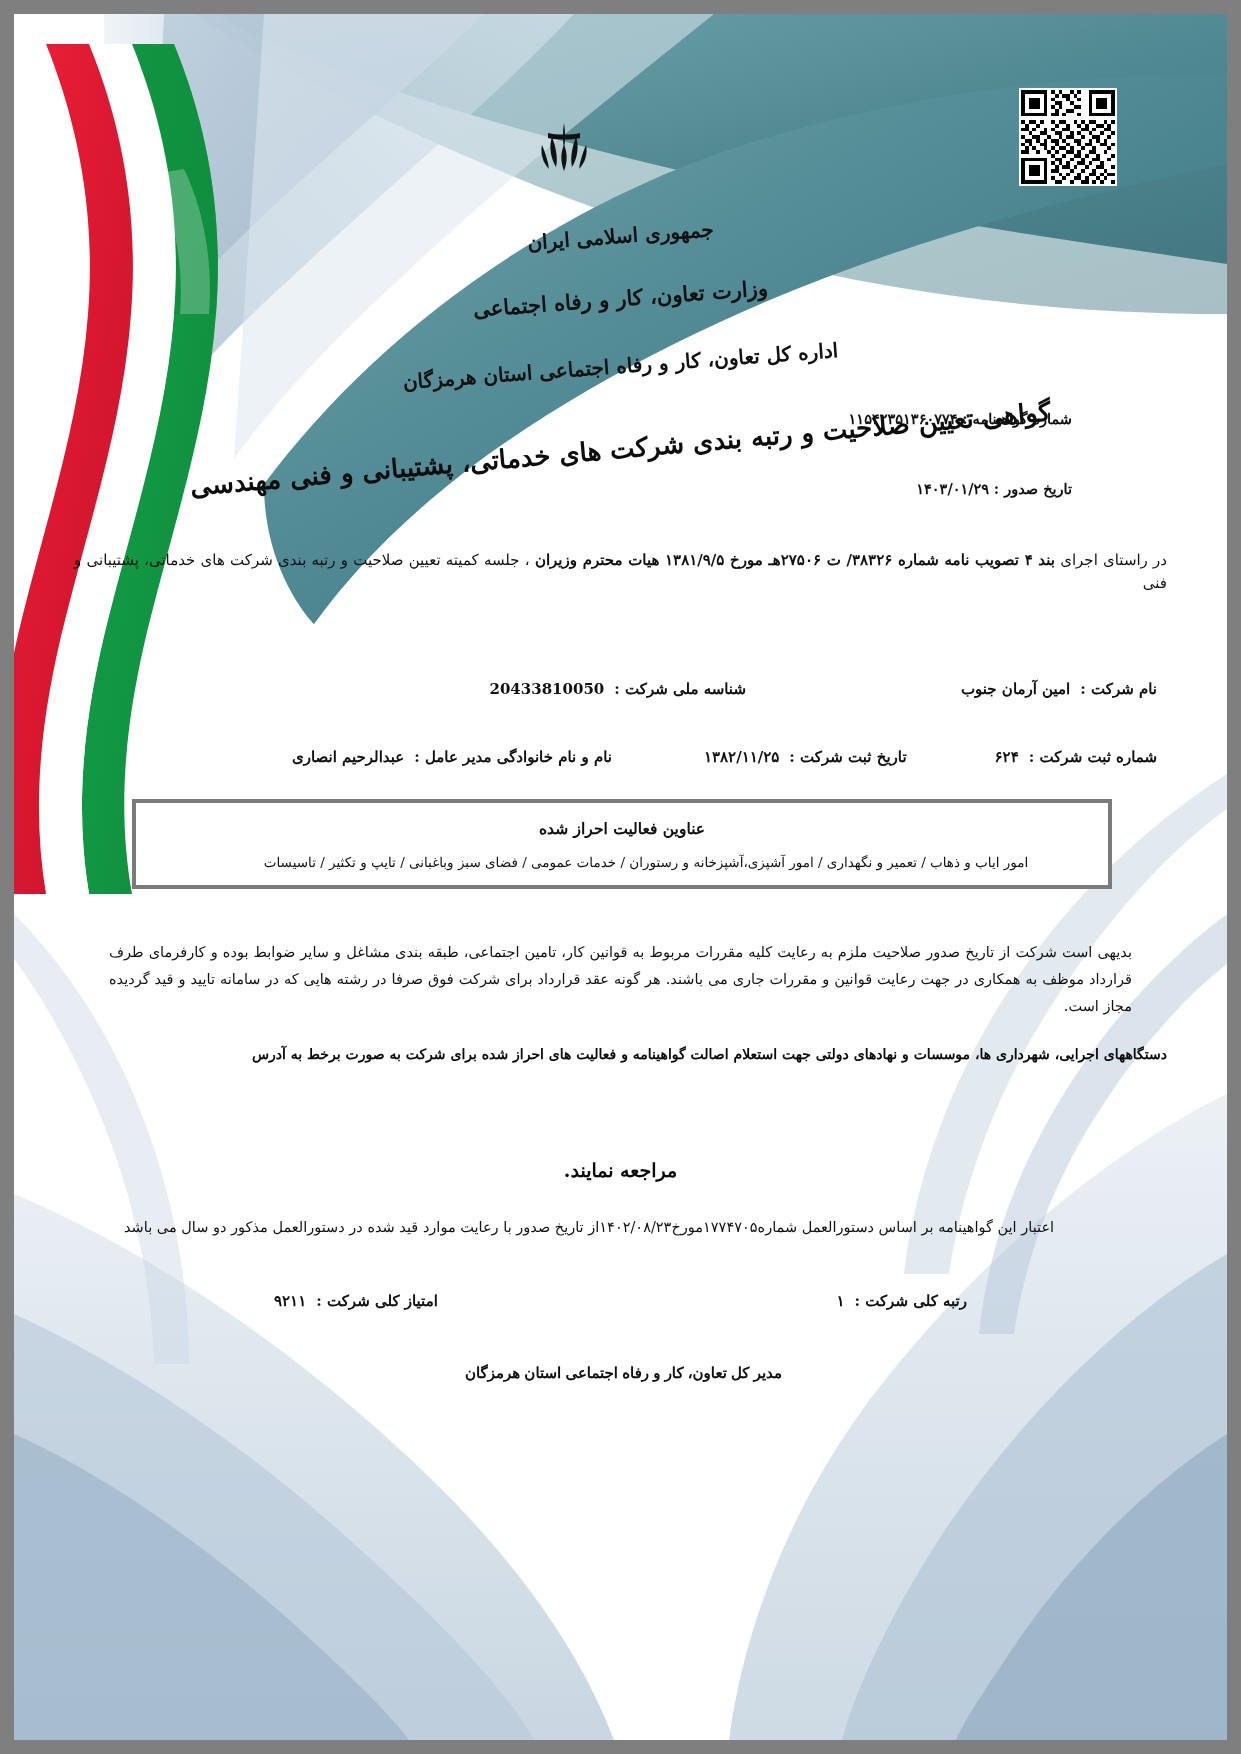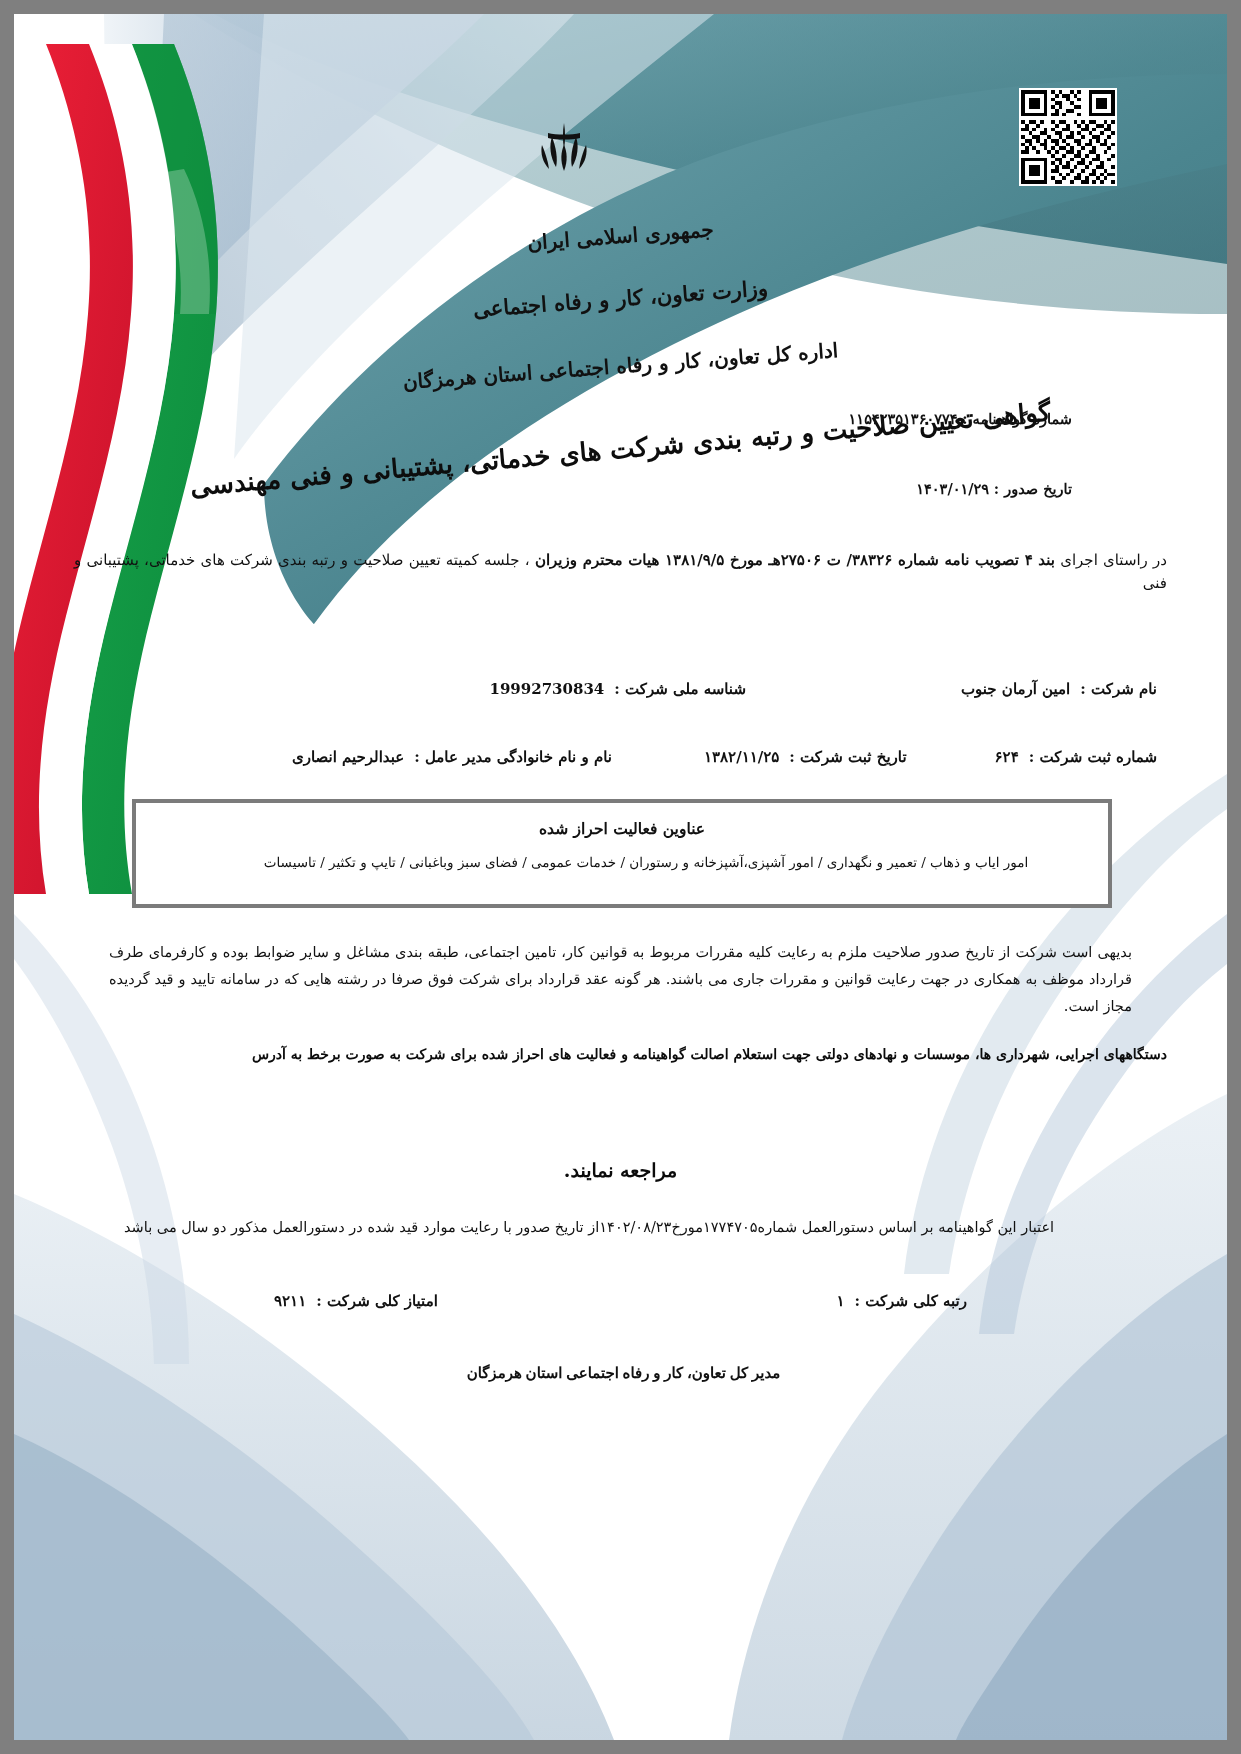--- a/index.html
+++ b/index.html
@@ -142,21 +142,21 @@
   .fr2 .f-a { margin-right: 0px; }
   .fr2 .f-b { margin-right: 88px; }
   .fr2 .f-c { margin-right: 92px; }
 
   
   .act-box {
     position: absolute;
     left: 118px;
     top: 785px;
     width: 980px;
-    height: 109px;
+    height: 90px;
     border: 4px solid #7b7b7b;
     background: #ffffff;
   }
   .act-title {
     text-align: center;
     font-size: 15.5px;
     font-weight: 700;
     color: #111;
     margin-top: 16px;
     font-family: "DejaVu Serif", serif;
@@ -245,21 +245,21 @@
   }
 
   .signature {
     position: absolute;
     left: 6px; right: 0;
     top: 1350px;
     text-align: center;
     font-size: 15px;
     font-weight: 600;
     color: #111;
-    font-family: Liberation Serif, serif;
+    font-family: Liberation Sans, sans-serif;
   }
 </style>
 </head>
 <body>
 
 <div class="page">
   <div class="canvas">
 
     <svg class="bg-svg" width="1213" height="1726" viewBox="0 0 1213 1726">
       <defs>
@@ -541,21 +541,21 @@
       </div>
 
 
       <div class="field-row fr1">
         <div class="fld f-a">
           <span class="lbl">نام شرکت :</span>
           <span class="val">امین آرمان جنوب</span>
         </div>
         <div class="fld f-b">
           <span class="lbl">شناسه ملی شرکت :</span>
-          <span class="val">19992730834</span>
+          <span class="val">20433810050</span>
         </div>
       </div>
 
       <div class="field-row fr2">
         <div class="fld f-a">
           <span class="lbl">شماره ثبت شرکت :</span>
           <span class="val">۶۲۴</span>
         </div>
         <div class="fld f-b">
           <span class="lbl">تاریخ ثبت شرکت :</span>

